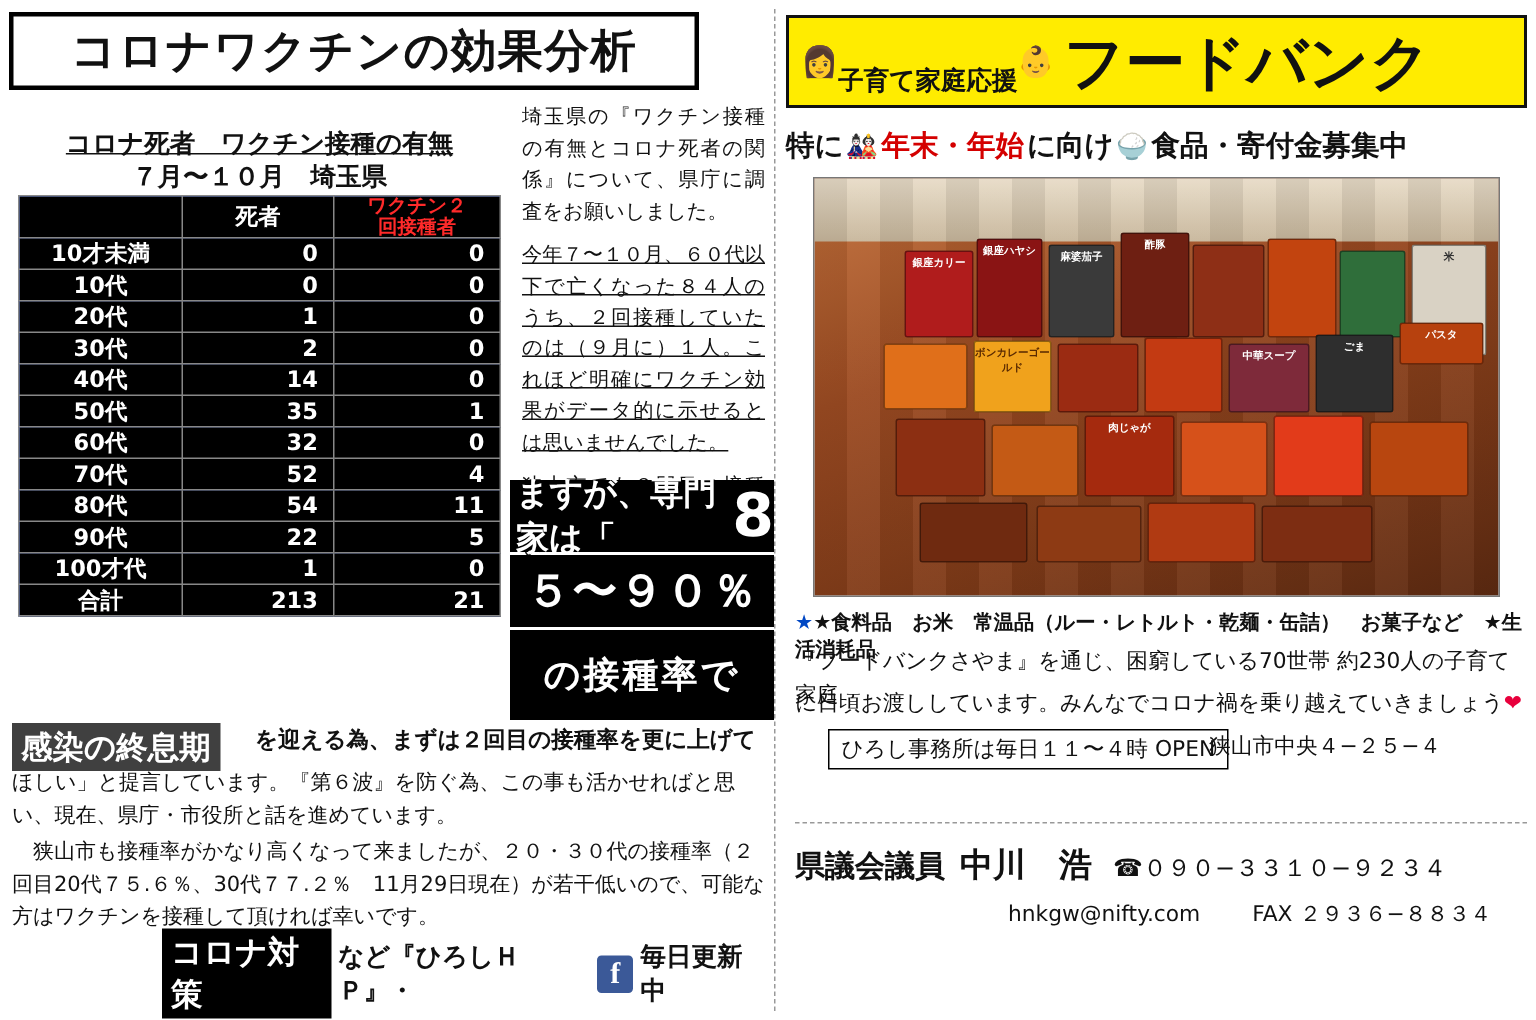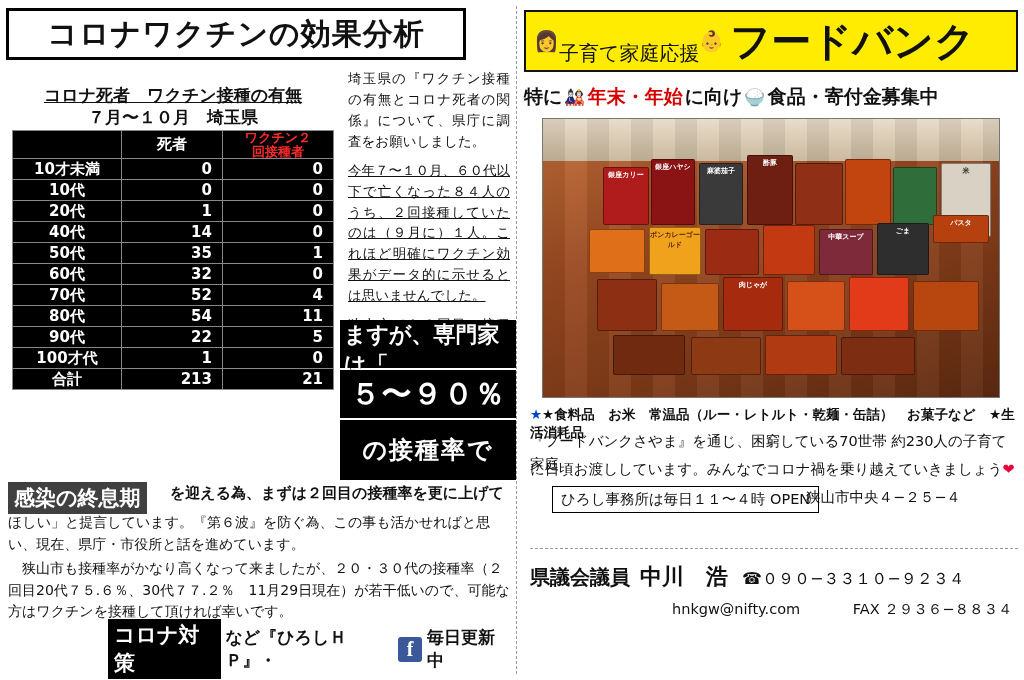--- a/index.html
+++ b/index.html
@@ -55,21 +55,21 @@
   table.deaths tr.total td { font-weight: bold; }
 
   .side-text {
     position: absolute; left: 348px; top: 68px; width: 162px;
     font-size: 13.5px; line-height: 1.55;
     text-align: justify;
   }
   .side-text .u { text-decoration: underline; }
 
   .black-band {
-    position: absolute; background: #000; color: #fff; font-weight: bold; flex-direction: column;
+    position: absolute; background: #000; color: #fff; font-weight: bold;
   }
   .bb1 { left: 340px; top: 320px; width: 176px; height: 48px; font-size: 22px;
          display: flex; align-items: center; padding-left: 4px; }
   .bb1 .big { font-size: 40px; line-height: 1; margin-left: 4px; }
   .bb2 { left: 340px; top: 370px; width: 176px; height: 48px; font-size: 30px;
          display: flex; align-items: center; justify-content: center; letter-spacing: 1px; }
   .bb3 { left: 340px; top: 420px; width: 176px; height: 60px; font-size: 24px;
          display: flex; align-items: center; justify-content: center; letter-spacing: 2px; }
 
   .sec2-head {
@@ -110,21 +110,21 @@
   }
 
   
   .right { position: absolute; left: 524px; top: 0; width: 500px; height: 680px; }
 
   .yellow-banner {
     position: absolute; left: 0px; top: 10px; width: 494px; height: 62px;
     background: #ffec00; border: 2px solid #111;
     display: flex; align-items: center; padding: 0 8px;
   }
-  .yb-left { font-size: 20px; font-weight: normal; white-space: nowrap; margin-top: 24px; }
+  .yb-left { font-size: 17px; font-weight: bold; white-space: nowrap; margin-top: 24px; }
   .yb-right { font-size: 40px; font-weight: bold; margin-left: 6px; letter-spacing: 0px; white-space: nowrap; }
   .emoji { font-size: 20px; }
 
   .sub-line {
     position: absolute; left: 0px; top: 84px; width: 494px;
     font-size: 19px; font-weight: bold;
     display: flex; align-items: center; gap: 2px;
   }
   .sub-line .red { color: #d40000; }
   .sub-line .mask { font-size: 17px; }
@@ -177,21 +177,21 @@
   .member-line {
     position: absolute; left: 6px; top: 562px; width: 490px;
     display: flex; align-items: baseline;
   }
   .member-title { font-size: 20px; font-weight: bold; }
   .member-name { font-size: 22px; font-weight: bold; margin-left: 10px; }
   .member-tel { font-size: 16px; margin-left: 14px; }
   .contact-line {
     position: absolute; left: 148px; top: 600px; font-size: 14.5px;
   }
-  .contact-line .fax { margin-left: 48px; }
+  .contact-line .fax { margin-left: 30px; }
 </style>
 </head>
 <body>
 
 <div class="page">
 
   <div class="left">
 
     <div class="main-title">コロナワクチンの効果分析</div>
 
@@ -219,20 +219,25 @@
             <td class="age">10代</td>
             <td class="num">0</td>
             <td class="num">0</td>
           </tr>
         <tr>
             <td class="age">20代</td>
             <td class="num">1</td>
             <td class="num">0</td>
           </tr>
         <tr>
+            <td class="age">30代</td>
+            <td class="num">2</td>
+            <td class="num">0</td>
+          </tr>
+        <tr>
             <td class="age">40代</td>
             <td class="num">14</td>
             <td class="num">0</td>
           </tr>
         <tr>
             <td class="age">50代</td>
             <td class="num">35</td>
             <td class="num">1</td>
           </tr>
         <tr>

